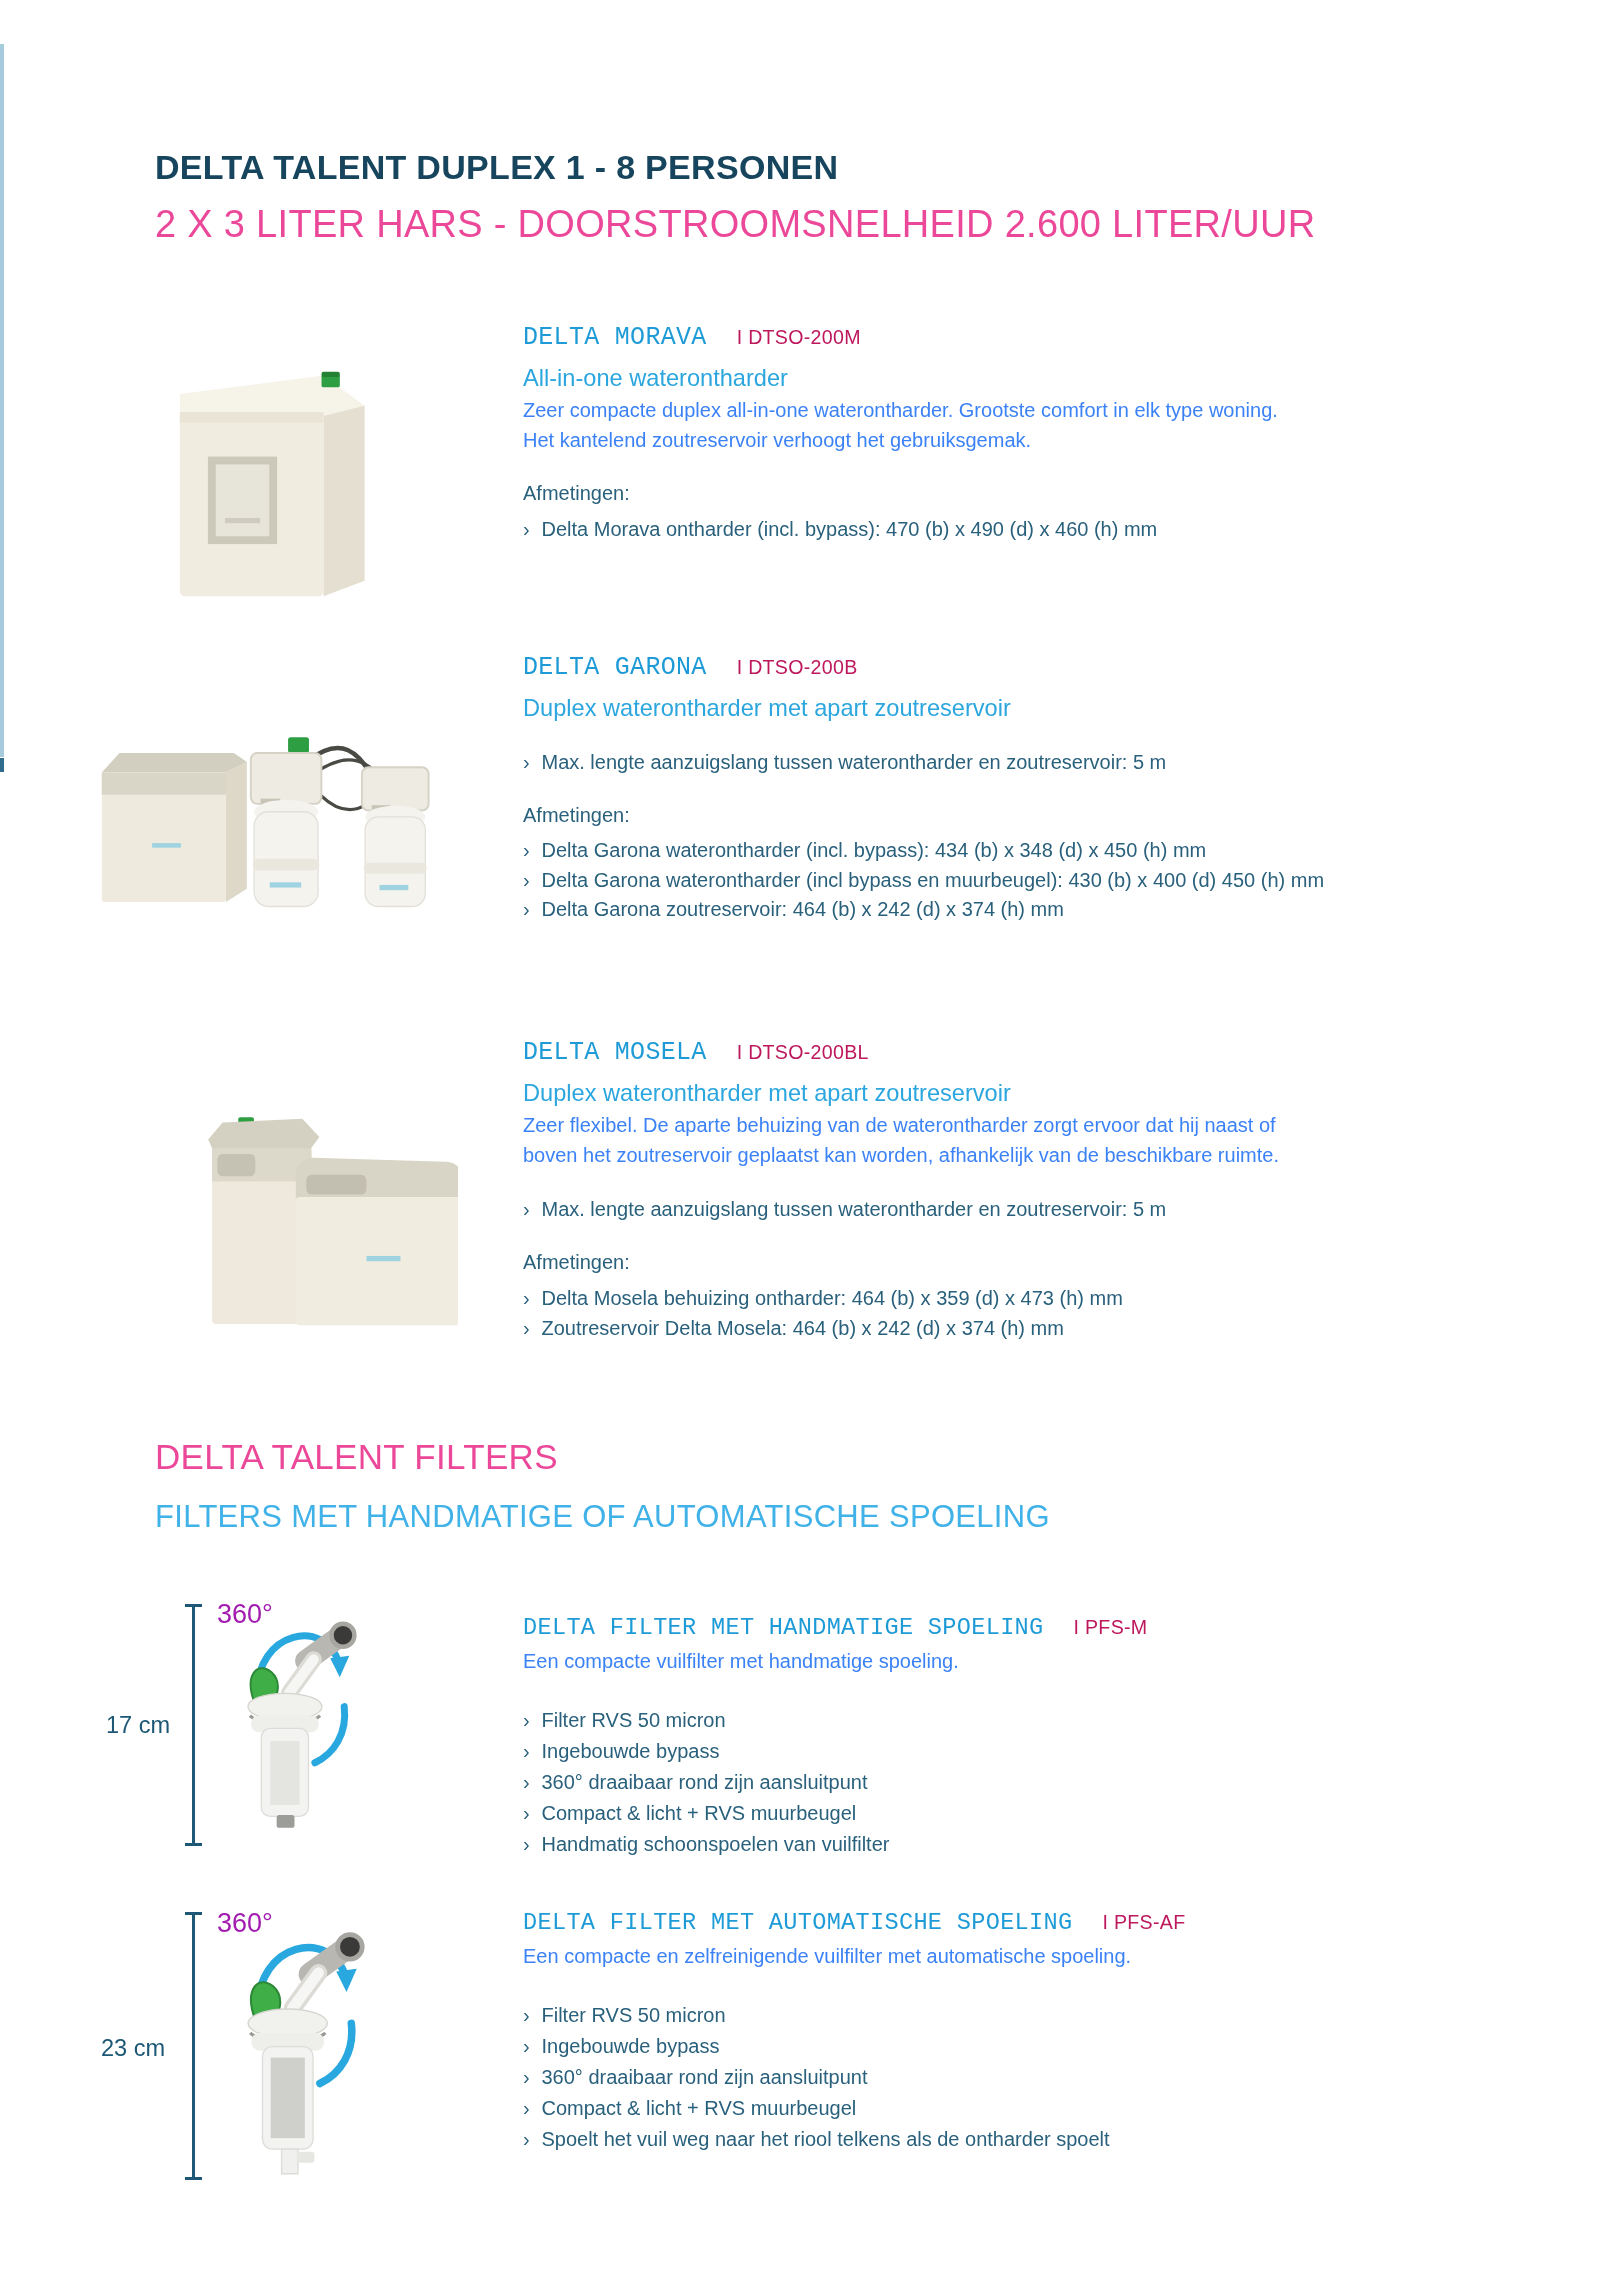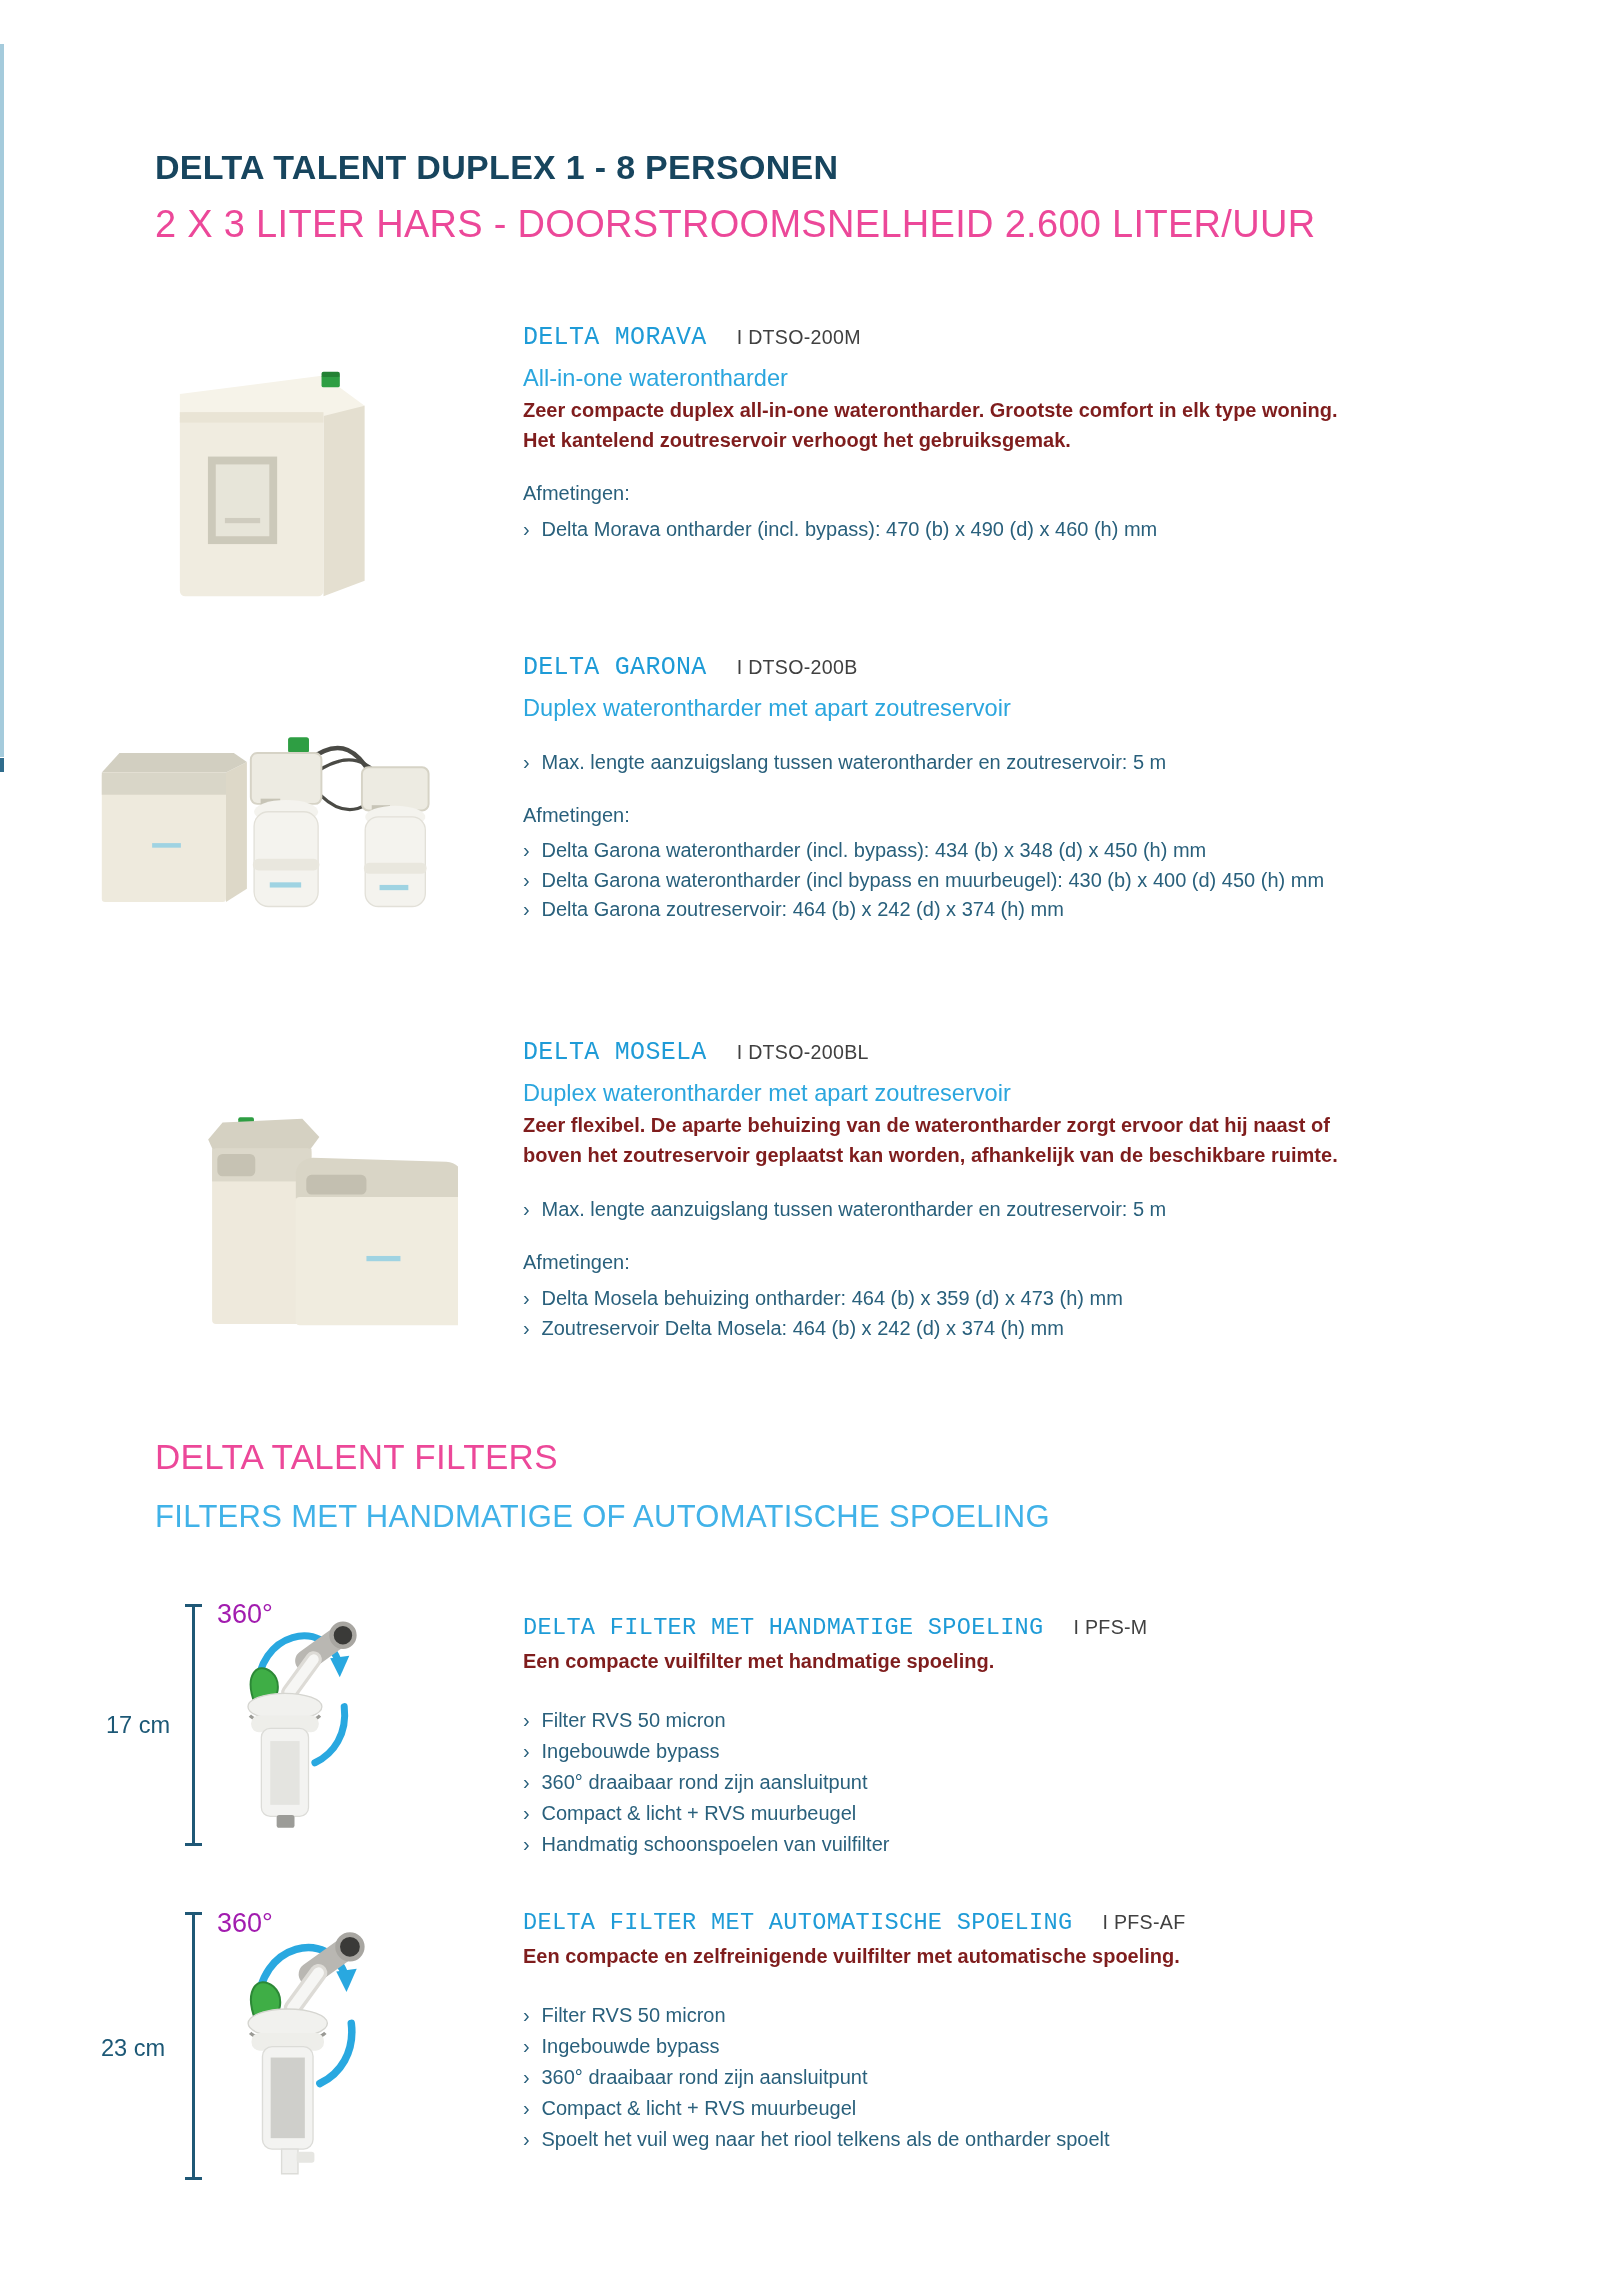--- a/index.html
+++ b/index.html
@@ -34,23 +34,23 @@
   .filters-header .sub{
     margin:19.6px 0 0 0;font-size:31px;line-height:37px;font-weight:400;color:#41b2e8;letter-spacing:0.3px;
   }
 
   
   .info{position:absolute;left:523px;width:929px;}
   .title-row{display:flex;align-items:baseline;gap:30px;}
   .title-row h2{
     margin:0;font-size:25px;line-height:31px;font-weight:400;color:#1e9bd7;letter-spacing:0.3px;font-family:Liberation Mono, monospace;
   }
-  .title-row .code{font-size:19.6px;font-weight:400;color:#404040;letter-spacing:0.3px;}
+  .title-row .code{font-size:19.6px;font-weight:400;color:#be185d;letter-spacing:0.3px;}
   .tagline{margin:10.5px 0 0 0;font-size:23.6px;line-height:29px;font-weight:400;color:#2ba6de;}
-  .desc{margin:3.9px 0 0 0;font-size:20px;line-height:29.4px;font-weight:700;color:#7f1d1d;}
+  .desc{margin:3.9px 0 0 0;font-size:20px;line-height:29.4px;font-weight:400;color:#3b82f6;}
   .afmetingen{margin:23.6px 0 0 0;font-size:20px;line-height:29.4px;color:#29607c;}
   ul.blist{list-style:none;margin:6.5px 0 0 0;padding:0;}
   ul.blist li{
     display:flex;gap:11.8px;font-size:20px;line-height:29.4px;color:#29607c;
   }
   ul.blist.wide li{line-height:31px;}
   ul.blist .bmark{color:#29607c;}
   ul.blist.feature{margin-top:25px;}
 
   

